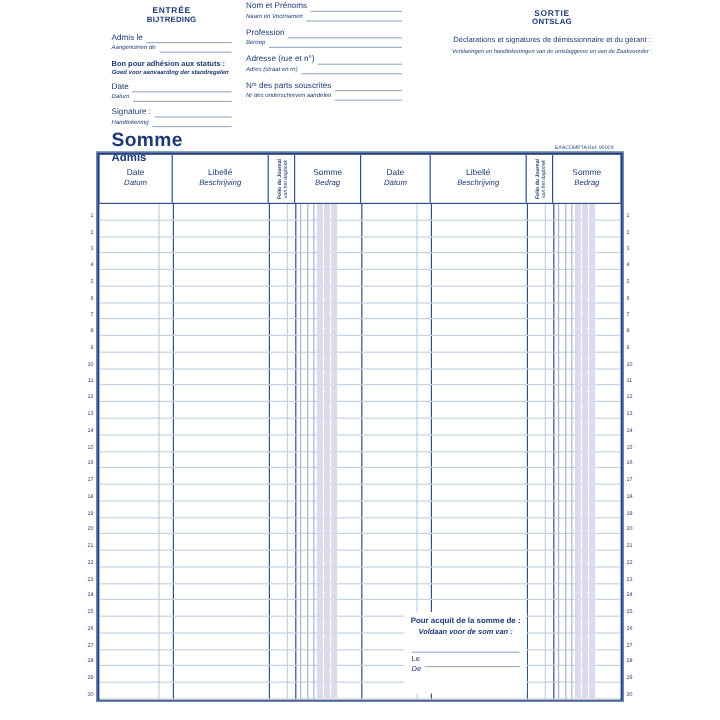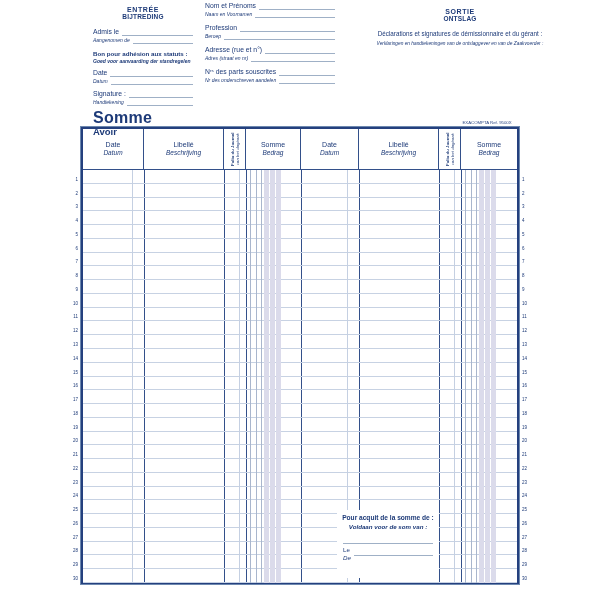--- a/index.html
+++ b/index.html
@@ -117,21 +117,21 @@
           <span class="fill"></span>
         </div>
       <div class="frow nlrow">
           <span class="flabel nl">Handtekening</span>
           <span class="fill"></span>
         </div>
     </div>
 
     <div class="doit">
       <div class="big-word">Somme</div>
-      <div class="big-sub">Avoir</div>
+      <div class="big-sub">Admis</div>
     </div>
   </div>
 
   <div class="block-mid">
     <div class="field" style="margin-top:0;">
       <div class="frow">
           <span class="flabel">Nom et Prénoms</span>
           <span class="fill"></span>
         </div>
       <div class="frow nlrow">

